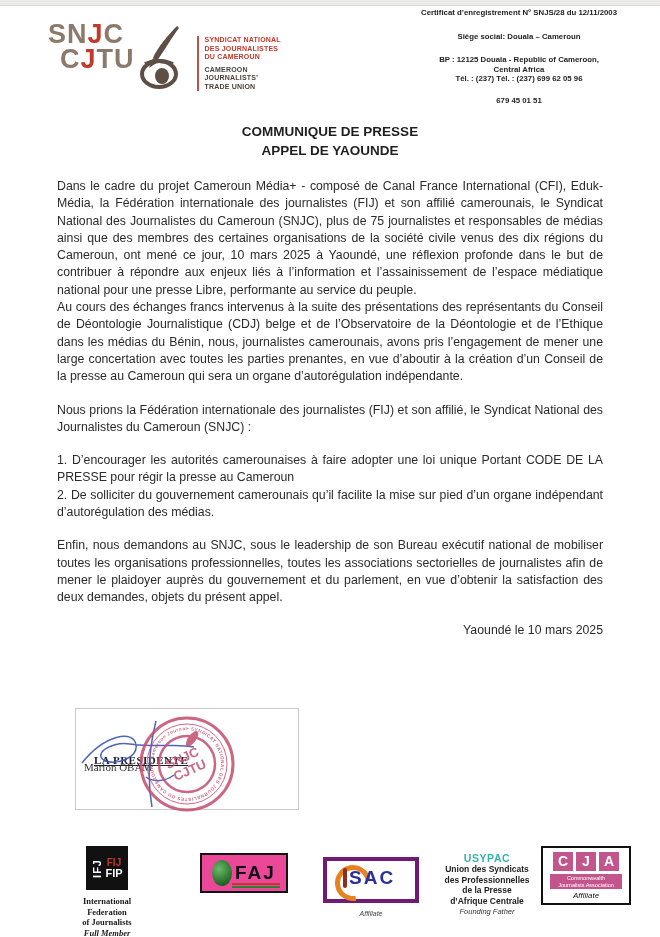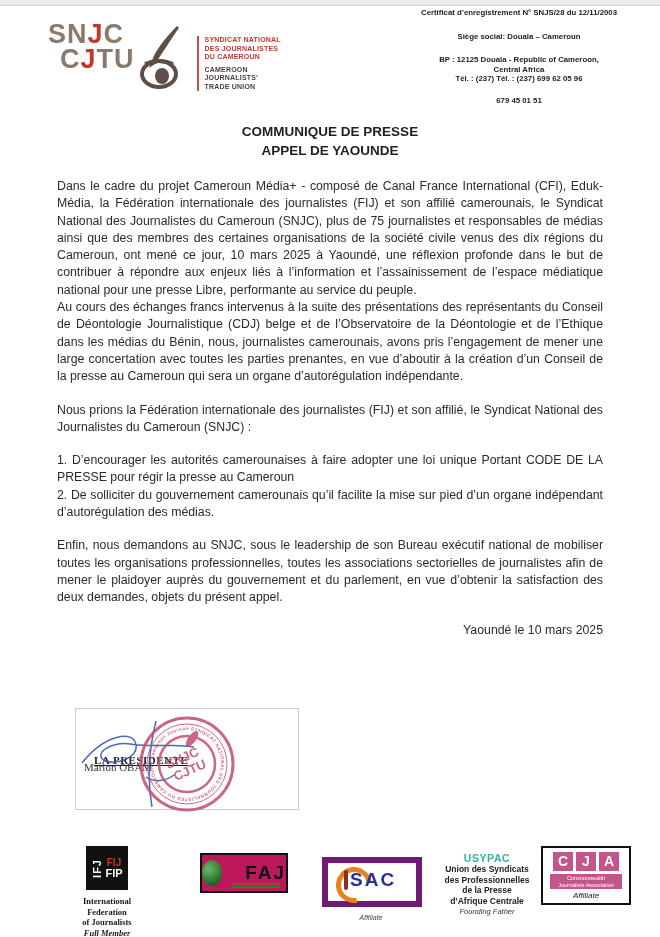--- a/index.html
+++ b/index.html
@@ -43,29 +43,29 @@
   .ifj-col{left:58px;top:846px;width:98px;}
   .ifj-box{display:inline-flex;width:42px;height:44px;background:#111;align-items:center;justify-content:center;gap:2px;}
   .ifj-rot{writing-mode:vertical-rl;transform:rotate(180deg);color:#fff;font-weight:800;font-size:11px;letter-spacing:1px;}
   .ifj-right{display:flex;flex-direction:column;line-height:11px;}
   .ifj-right .r1{color:#c0392b;font-weight:800;font-size:10px;}
   .ifj-right .r2{color:#fff;font-weight:800;font-size:11px;}
   .ifj-cap{margin-top:6px;font-family:"Liberation Serif",serif;font-weight:700;font-size:8.5px;line-height:10.5px;color:#1a1a1a;}
   .ifj-member{font-family:"Liberation Serif",serif;font-weight:700;font-style:italic;font-size:8.5px;color:#1a1a1a;}
 
   .faj-col{left:198px;top:853px;width:92px;}
-  .faj-box{display:inline-flex;width:84px;height:36px;border:2px solid #111;background:#be185d;align-items:center;justify-content:space-between;gap:3px;position:relative;}
+  .faj-box{display:inline-flex;width:84px;height:36px;border:2px solid #111;background:#ec4899;align-items:center;justify-content:center;gap:3px;position:relative;}
   .faj-globe{width:20px;height:26px;border-radius:50%;background:radial-gradient(circle at 35% 35%,#6cb86a,#1f6b24 70%,#124015);}
   .faj-txt{font-weight:800;font-size:19px;letter-spacing:2px;color:#101010;line-height:18px;}
   .faj-strips{position:absolute;right:6px;bottom:3px;width:48px;}
   .faj-strips .s1{height:2px;background:#c0392b;margin-bottom:1px;}
   .faj-strips .s2{height:2px;background:#2e7d32;}
 
   .usac-col{left:322px;top:857px;width:98px;}
-  .usac-box{display:inline-block;width:88px;height:38px;border:6px solid #701a75;background:#fff;position:relative;}
+  .usac-box{display:inline-block;width:88px;height:38px;border:4px solid #701a75;background:#fff;position:relative;}
   .usac-ring{position:absolute;left:8px;top:4px;width:26px;height:26px;border-radius:50%;
              border:5px solid #e8821e;border-right-color:transparent;transform:rotate(35deg);}
   .usac-u{position:absolute;left:16px;top:7px;width:4px;height:20px;background:#8d2f23;border-radius:2px;}
   .usac-txt{position:absolute;left:22px;top:6px;font-weight:800;font-size:19px;letter-spacing:2px;color:#2a2fa0;}
   .usac-aff{margin-top:3px;font-size:7px;font-style:italic;color:#444;}
 
   .usypac-col{left:428px;top:852px;width:118px;}
   .usypac-h{font-weight:800;font-size:10.5px;letter-spacing:.6px;color:#35b3ac;}
   .usypac-l{font-weight:700;font-size:8.5px;line-height:10.5px;color:#222;}
   .usypac-t{font-style:italic;font-size:7.5px;color:#333;margin-top:1px;}

